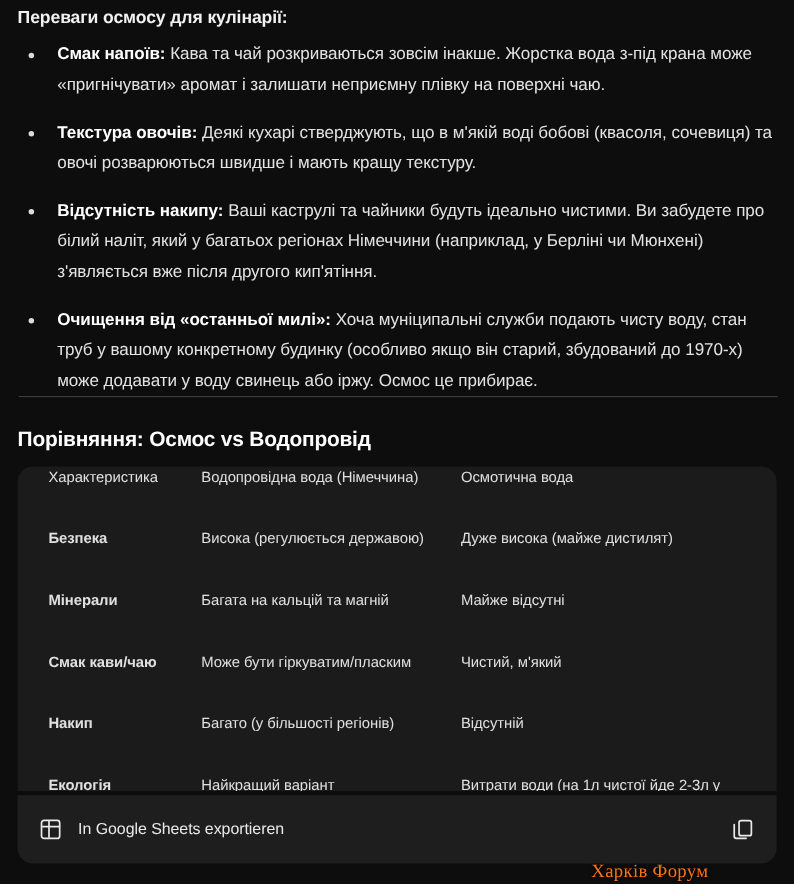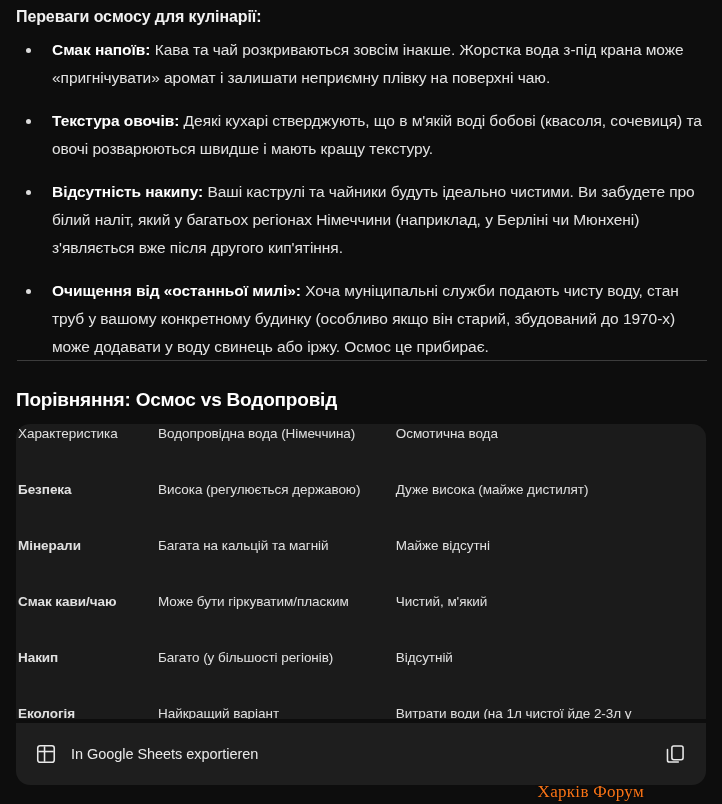--- a/index.html
+++ b/index.html
@@ -107,21 +107,21 @@
     table-layout: fixed;
   }
   table.compare td {
     vertical-align: top;
     padding: 0 8px 0 0;
     font-size: 13.5px;
     line-height: 20px;
     color: #e0e0e0;
     letter-spacing: -0.05px;
   }
-  table.compare tr > td:nth-child(1) { width: 131px; padding-left: 2px; }
+  table.compare tr > td:nth-child(1) { width: 131px; padding-left: 28px; }
   table.compare tr > td:nth-child(2) { width: 228px; }
   table.compare tr > td:nth-child(3) { width: 300px; }
   table.compare tr { height: 56px; }
   .cell-head {
     font-weight: normal;
     color: #dcdcdc;
   }
   .cell-label {
     font-weight: bold;
     color: #f2f2f2;

